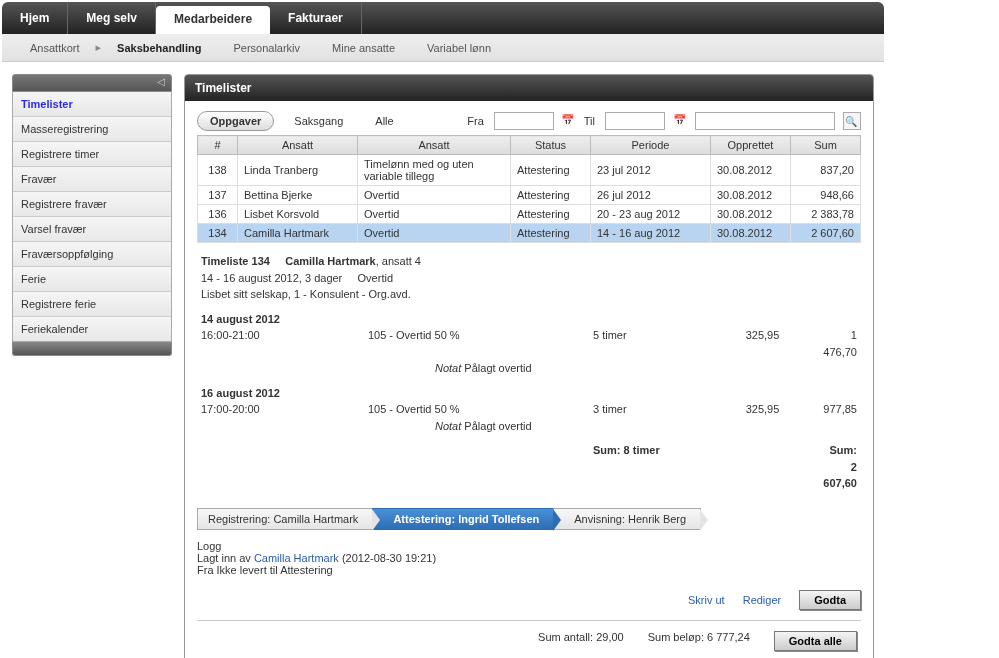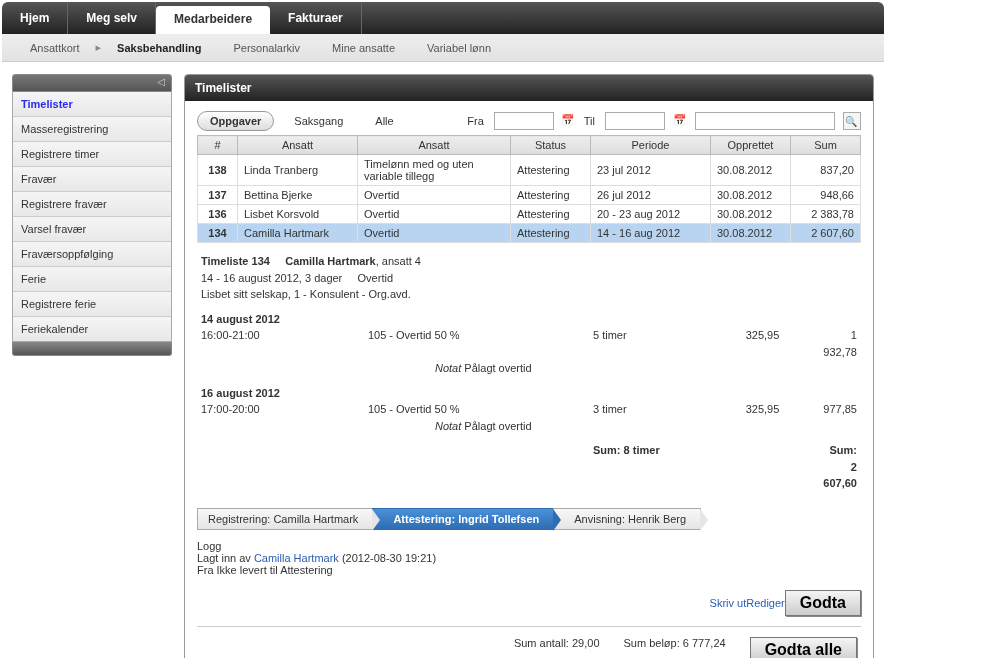--- a/index.html
+++ b/index.html
@@ -48,21 +48,21 @@
 .inp.search { width: 140px; }
 .iconbtn { width: 18px; height: 18px; border: 1px solid #aaa; background: #f5f5f5; display: inline-flex; align-items: center; justify-content: center; cursor: pointer; font-size: 10px; }
 .cal { width: 14px; height: 14px; display: inline-block; font-size: 11px; cursor: pointer; }
 
 
 table.grid { width: 100%; border-collapse: collapse; font-size: 11px; }
 table.grid th { background: linear-gradient(#eee,#ddd); border: 1px solid #bbb; padding: 3px 6px; font-weight: normal; text-align: center; }
 table.grid td { border: 1px solid #ddd; padding: 3px 6px; }
 table.grid tr.sel td { background: #b9d4f0; }
 .num { text-align: right; }
-.ctr { text-align: center; font-weight: bold; }
+.ctr { text-align: center; }
 
 
 .detail { padding: 10px 4px 6px 4px; font-size: 11px; line-height: 1.5; }
 .detail .title { font-weight: bold; }
 .detail .row { display: flex; gap: 44px; }
 .detail .c1 { width: 190px; }
 .detail .c2 { width: 280px; }
 .detail .c3 { width: 120px; text-align: left; }
 .detail .c4 { width: 100px; text-align: right; }
 .detail .c5 { flex:1; text-align: right; }
@@ -70,23 +70,23 @@
 .sumline { font-weight: bold; }
 
 
 .workflow { display: flex; margin: 10px 0; }
 .wf-step { position: relative; padding: 4px 14px 4px 20px; font-size: 11px; border: 1px solid #aaa; background: linear-gradient(#f8f8f8,#e5e5e5); margin-right: -1px; }
 .wf-step:first-child { padding-left: 10px; }
 .wf-step.active { background: linear-gradient(#4a90d9,#2d6db3); color: #fff; font-weight: bold; border-color: #2d6db3; }
 .wf-step::after { content: ""; position: absolute; right: -8px; top: 0; bottom: 0; width: 0; height: 0; border-top: 11px solid transparent; border-bottom: 11px solid transparent; border-left: 8px solid #e5e5e5; z-index: 1; }
 .wf-step.active::after { border-left-color: #2d6db3; }
 
-.actions { display: flex; justify-content: flex-end; align-items: center; margin-top: 14px; }
+.actions { display: flex; justify-content: flex-end; gap: 18px; align-items: center; margin-top: 14px; }
 .link { color: #2a5db0; cursor: pointer; }
-.btn { border: 1px solid #777; background: linear-gradient(#f5f5f5,#ccc); padding: 3px 14px; cursor: pointer; font-weight: bold; font-size: 16px; box-shadow: 1px 1px 0 #888; }
+.btn { border: 1px solid #777; background: linear-gradient(#f5f5f5,#ccc); padding: 3px 14px; cursor: pointer; font-weight: bold; font-size: 11px; box-shadow: 1px 1px 0 #888; }
 
 .footer { border-top: 1px solid #ccc; margin-top: 10px; padding: 10px 4px 4px 4px; display: flex; justify-content: flex-end; gap: 24px; font-size: 11px; }
 </style>
 </head>
 <body>
 
 <div class="app">
 
   <div class="topnav">
     <div class="tab">Hjem</div>
@@ -208,21 +208,21 @@
           <div>Lisbet sitt selskap, 1 - Konsulent - Org.avd.</div>
 
           <div id="detail-days">
               <div style="margin-top: 8px;">
                 <div class="title">14 august 2012</div>
                 <div class="row">
                   <span class="c1">16:00-21:00</span>
                   <span class="c2">105 - Overtid 50 %</span>
                   <span class="c3">5 timer</span>
                   <span class="c4">325,95</span>
-                  <span class="c5">1 932,78</span>
+                  <span class="c5">1 476,70</span>
                 </div>
                 <div class="row">
                   <span class="c1"></span>
                   <span class="c2"><span class="italic">Notat</span> <span>Pålagt overtid</span></span>
                 </div>
               </div>
               <div style="margin-top: 8px;">
                 <div class="title">16 august 2012</div>
                 <div class="row">
                   <span class="c1">17:00-20:00</span>

